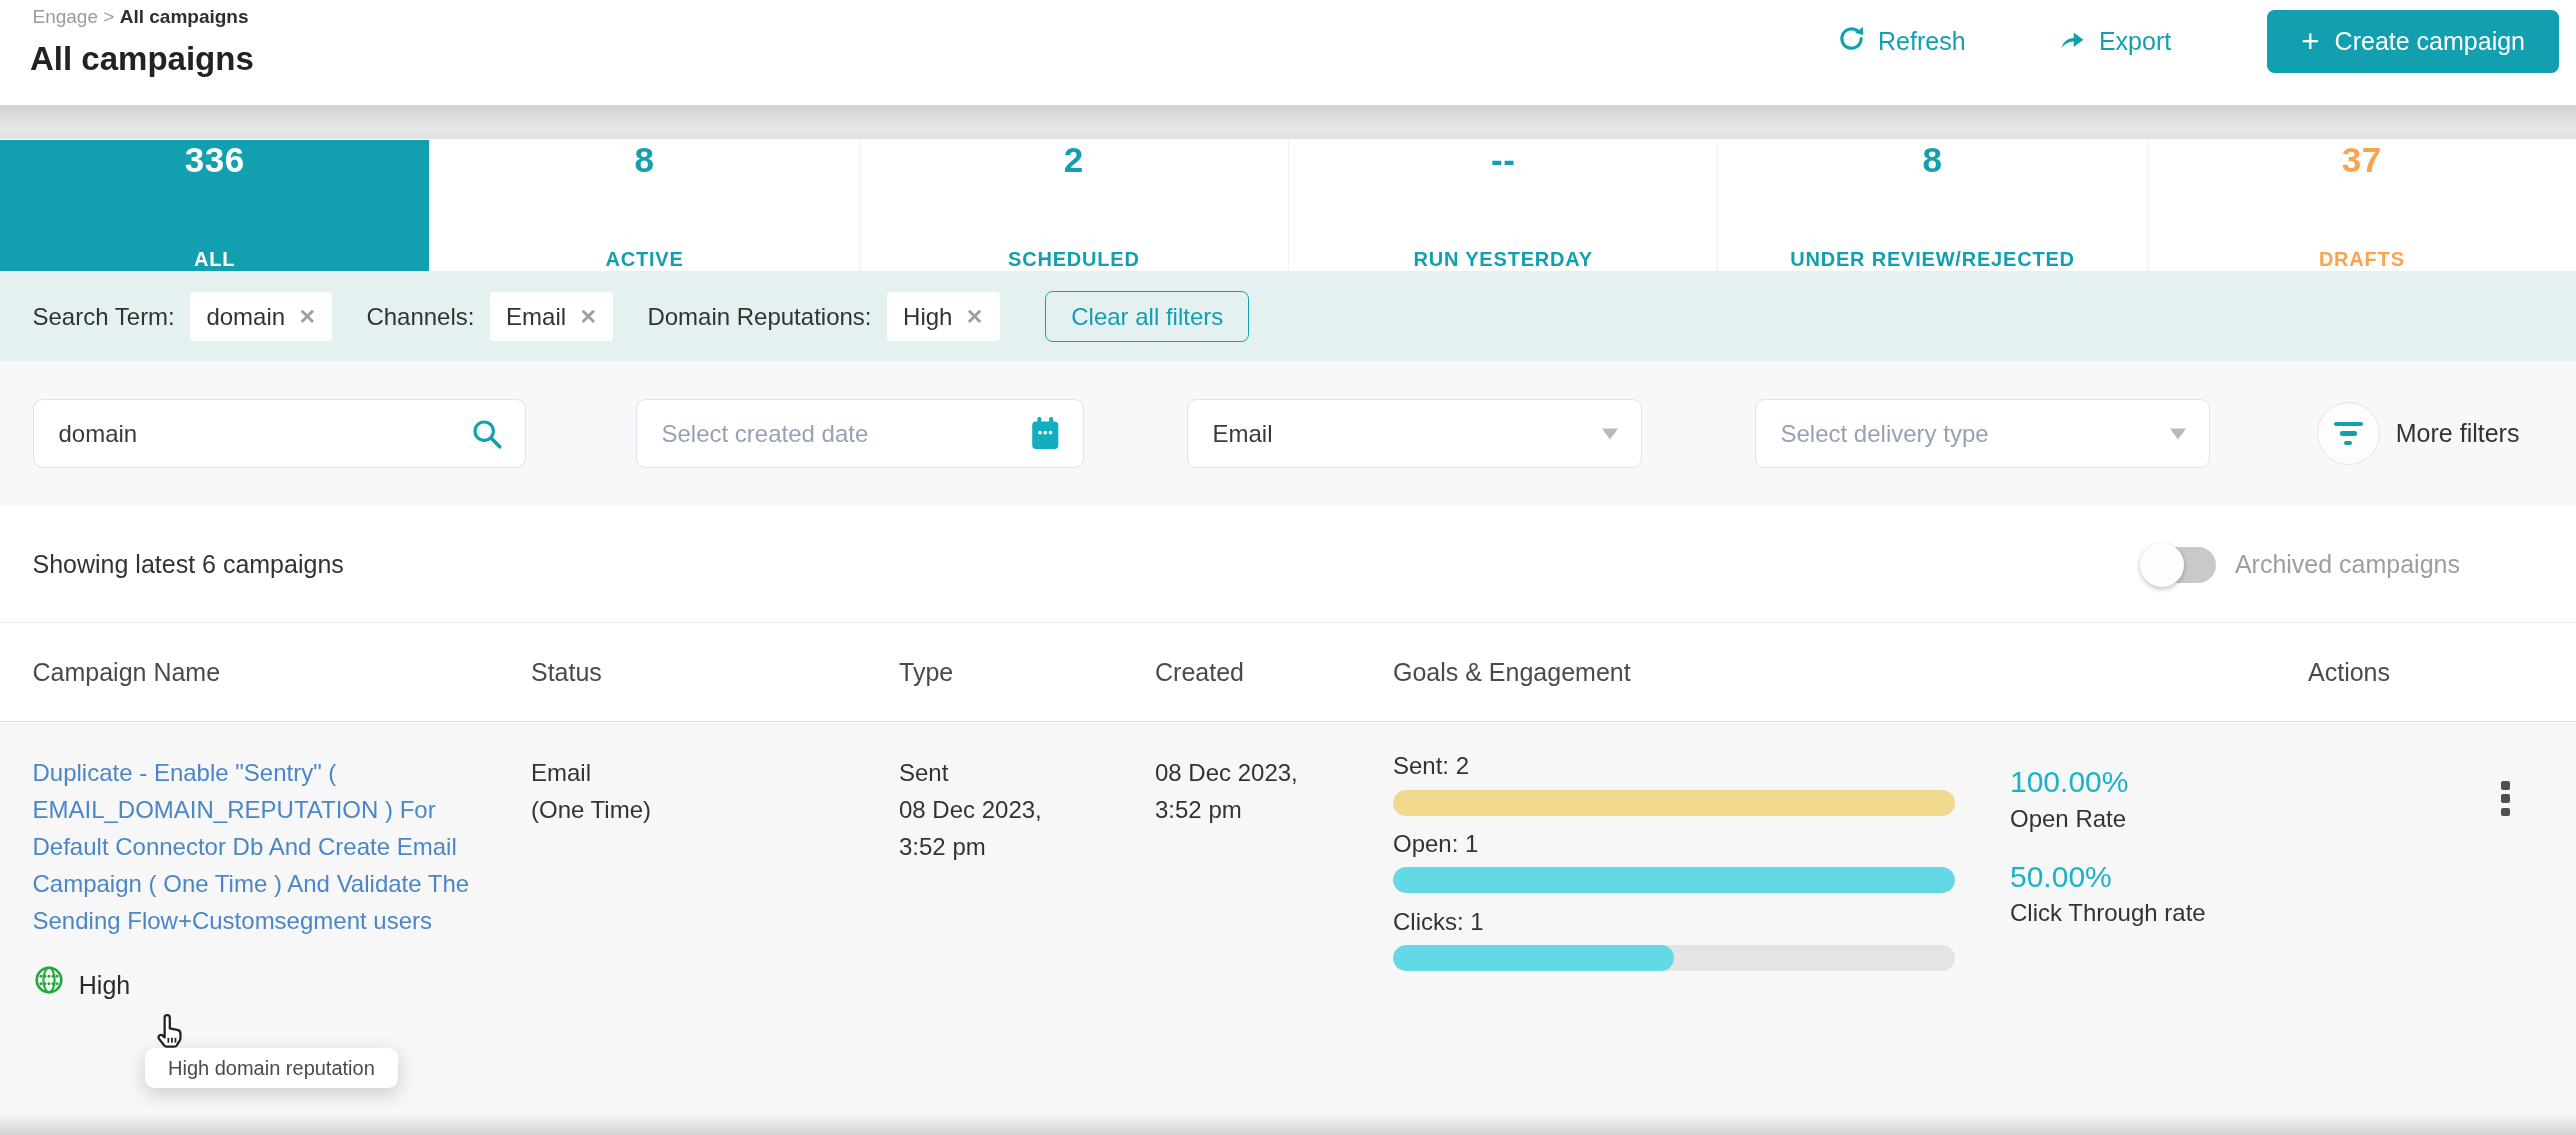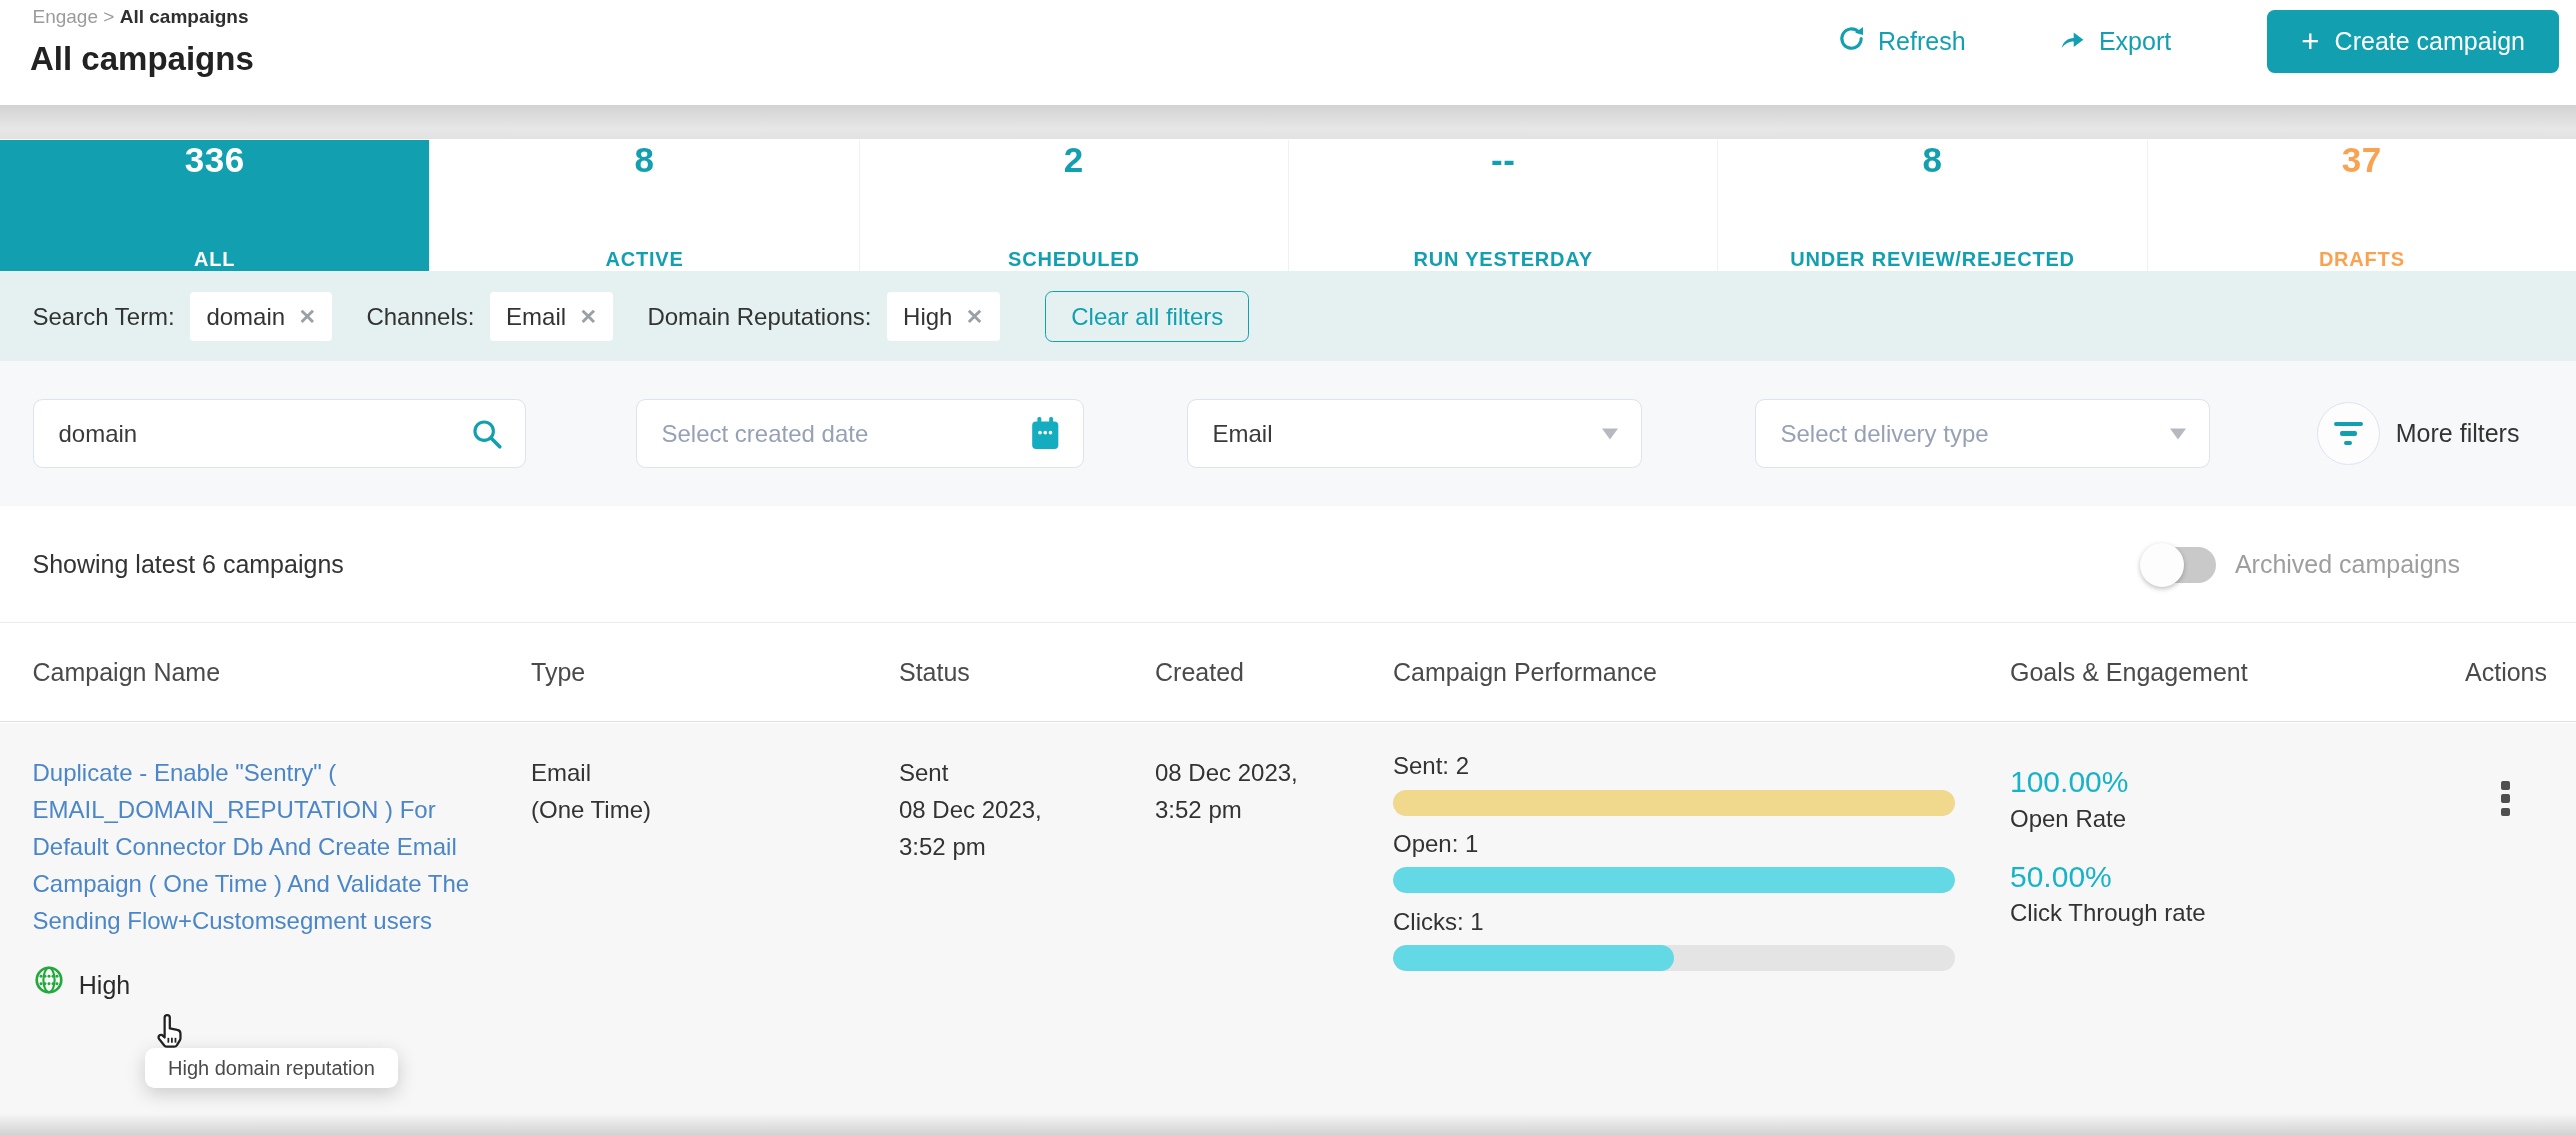--- a/index.html
+++ b/index.html
@@ -252,24 +252,23 @@
   <div class="archived-group">
     <div class="toggle">
         <div class="knob"></div>
       </div>
     <div class="archived-label">Archived campaigns</div>
   </div>
 </div>
 
 <div class="thead tgrid">
   <div class="th">Campaign Name</div>
+  <div class="th">Status</div>
   <div class="th">Type</div>
-  <div class="th">Status</div>
   <div class="th">Created</div>
-  <div class="th">Campaign Performance</div>
   <div class="th">Goals &amp; Engagement</div>
   <div class="th th-actions">Actions</div>
 </div>
 
 <div class="trow tgrid">
   <div class="td td-name">
     <a class="campaign-link">Duplicate - Enable "Sentry" ( EMAIL_DOMAIN_REPUTATION ) For Default Connector Db And Create Email Campaign ( One Time ) And Validate The Sending Flow+Customsegment users</a>
     <div class="reputation">
       <span>
         <svg width="32" height="32" viewBox="0 0 24 24">

